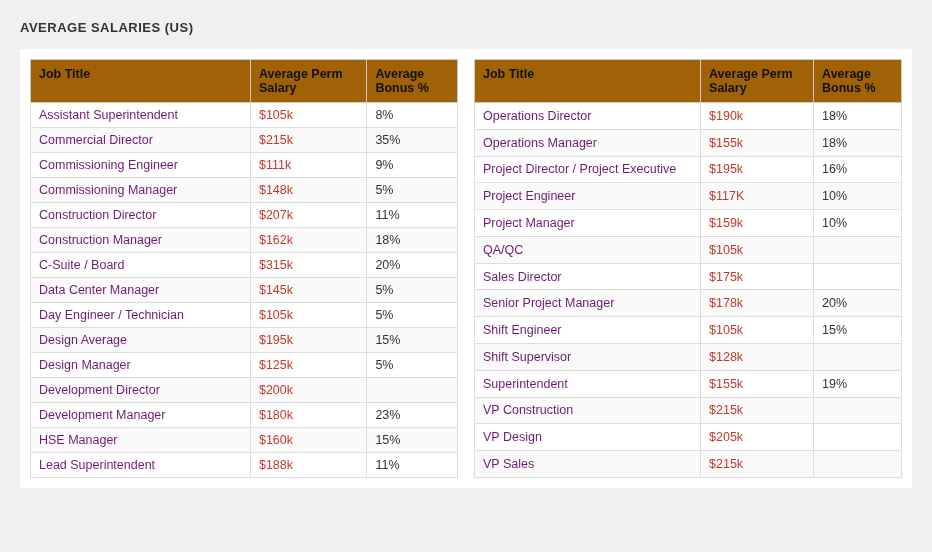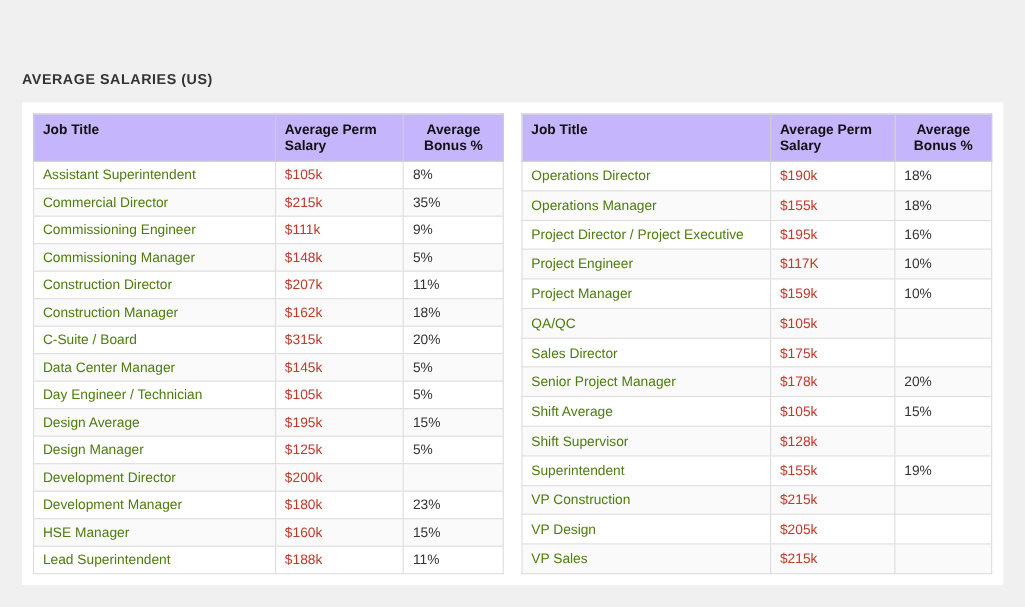--- a/index.html
+++ b/index.html
@@ -10,68 +10,67 @@
       padding: 20px;
       color: #333;
     }
     .page-title {
       font-size: 13px;
       font-weight: bold;
       letter-spacing: 0.5px;
       color: #333;
       margin-bottom: 14px;
       text-transform: uppercase;
-      margin-top: 44px;
     }
     .tables-wrapper {
       display: flex;
       gap: 16px;
       background: white;
       padding: 10px;
     }
     table {
       border-collapse: collapse;
       flex: 1;
       font-size: 12.5px;
     }
     thead tr {
-      background: #c4b5fd;
+      background: #a16207;
       margin-top: 16px;
     }
     th {
       border: 1px solid #ccc;
       padding: 7px 8px;
       text-align: left;
       font-weight: bold;
       color: #111;
       font-size: 12.5px;
       vertical-align: top;
     }
     td {
       border: 1px solid #ddd;
       padding: 5px 8px;
       vertical-align: middle;
     }
     .job-link {
-      color: #4d7c0f;
+      color: #701a75;
       text-decoration: none;
     }
     .salary-val {
       color: #c0392b;
       font-weight: normal;
     }
     tbody tr:nth-child(odd) td {
       background: #fff;
     }
     tbody tr:nth-child(even) td {
       background: #fafafa;
     }
     .col-job { width: 170px; }
     .col-salary { width: 90px; }
-    .col-bonus { width: 70px; text-align: center; }
+    .col-bonus { width: 70px; }
     .col-job2 { width: 180px; }
   </style>
 </head>
 <body>
 
 <div class="page-title">AVERAGE SALARIES (US)</div>
 
 <div class="tables-wrapper">
 
   <table>
@@ -251,21 +250,21 @@
   </tr>
         <tr>
     <td>
       <a class="job-link" href="#">Senior Project Manager</a>
     </td>
     <td class="salary-val">$178k</td>
     <td>20%</td>
   </tr>
         <tr>
     <td>
-      <a class="job-link" href="#">Shift Average</a>
+      <a class="job-link" href="#">Shift Engineer</a>
     </td>
     <td class="salary-val">$105k</td>
     <td>15%</td>
   </tr>
         <tr>
     <td>
       <a class="job-link" href="#">Shift Supervisor</a>
     </td>
     <td class="salary-val">$128k</td>
     <td></td>

